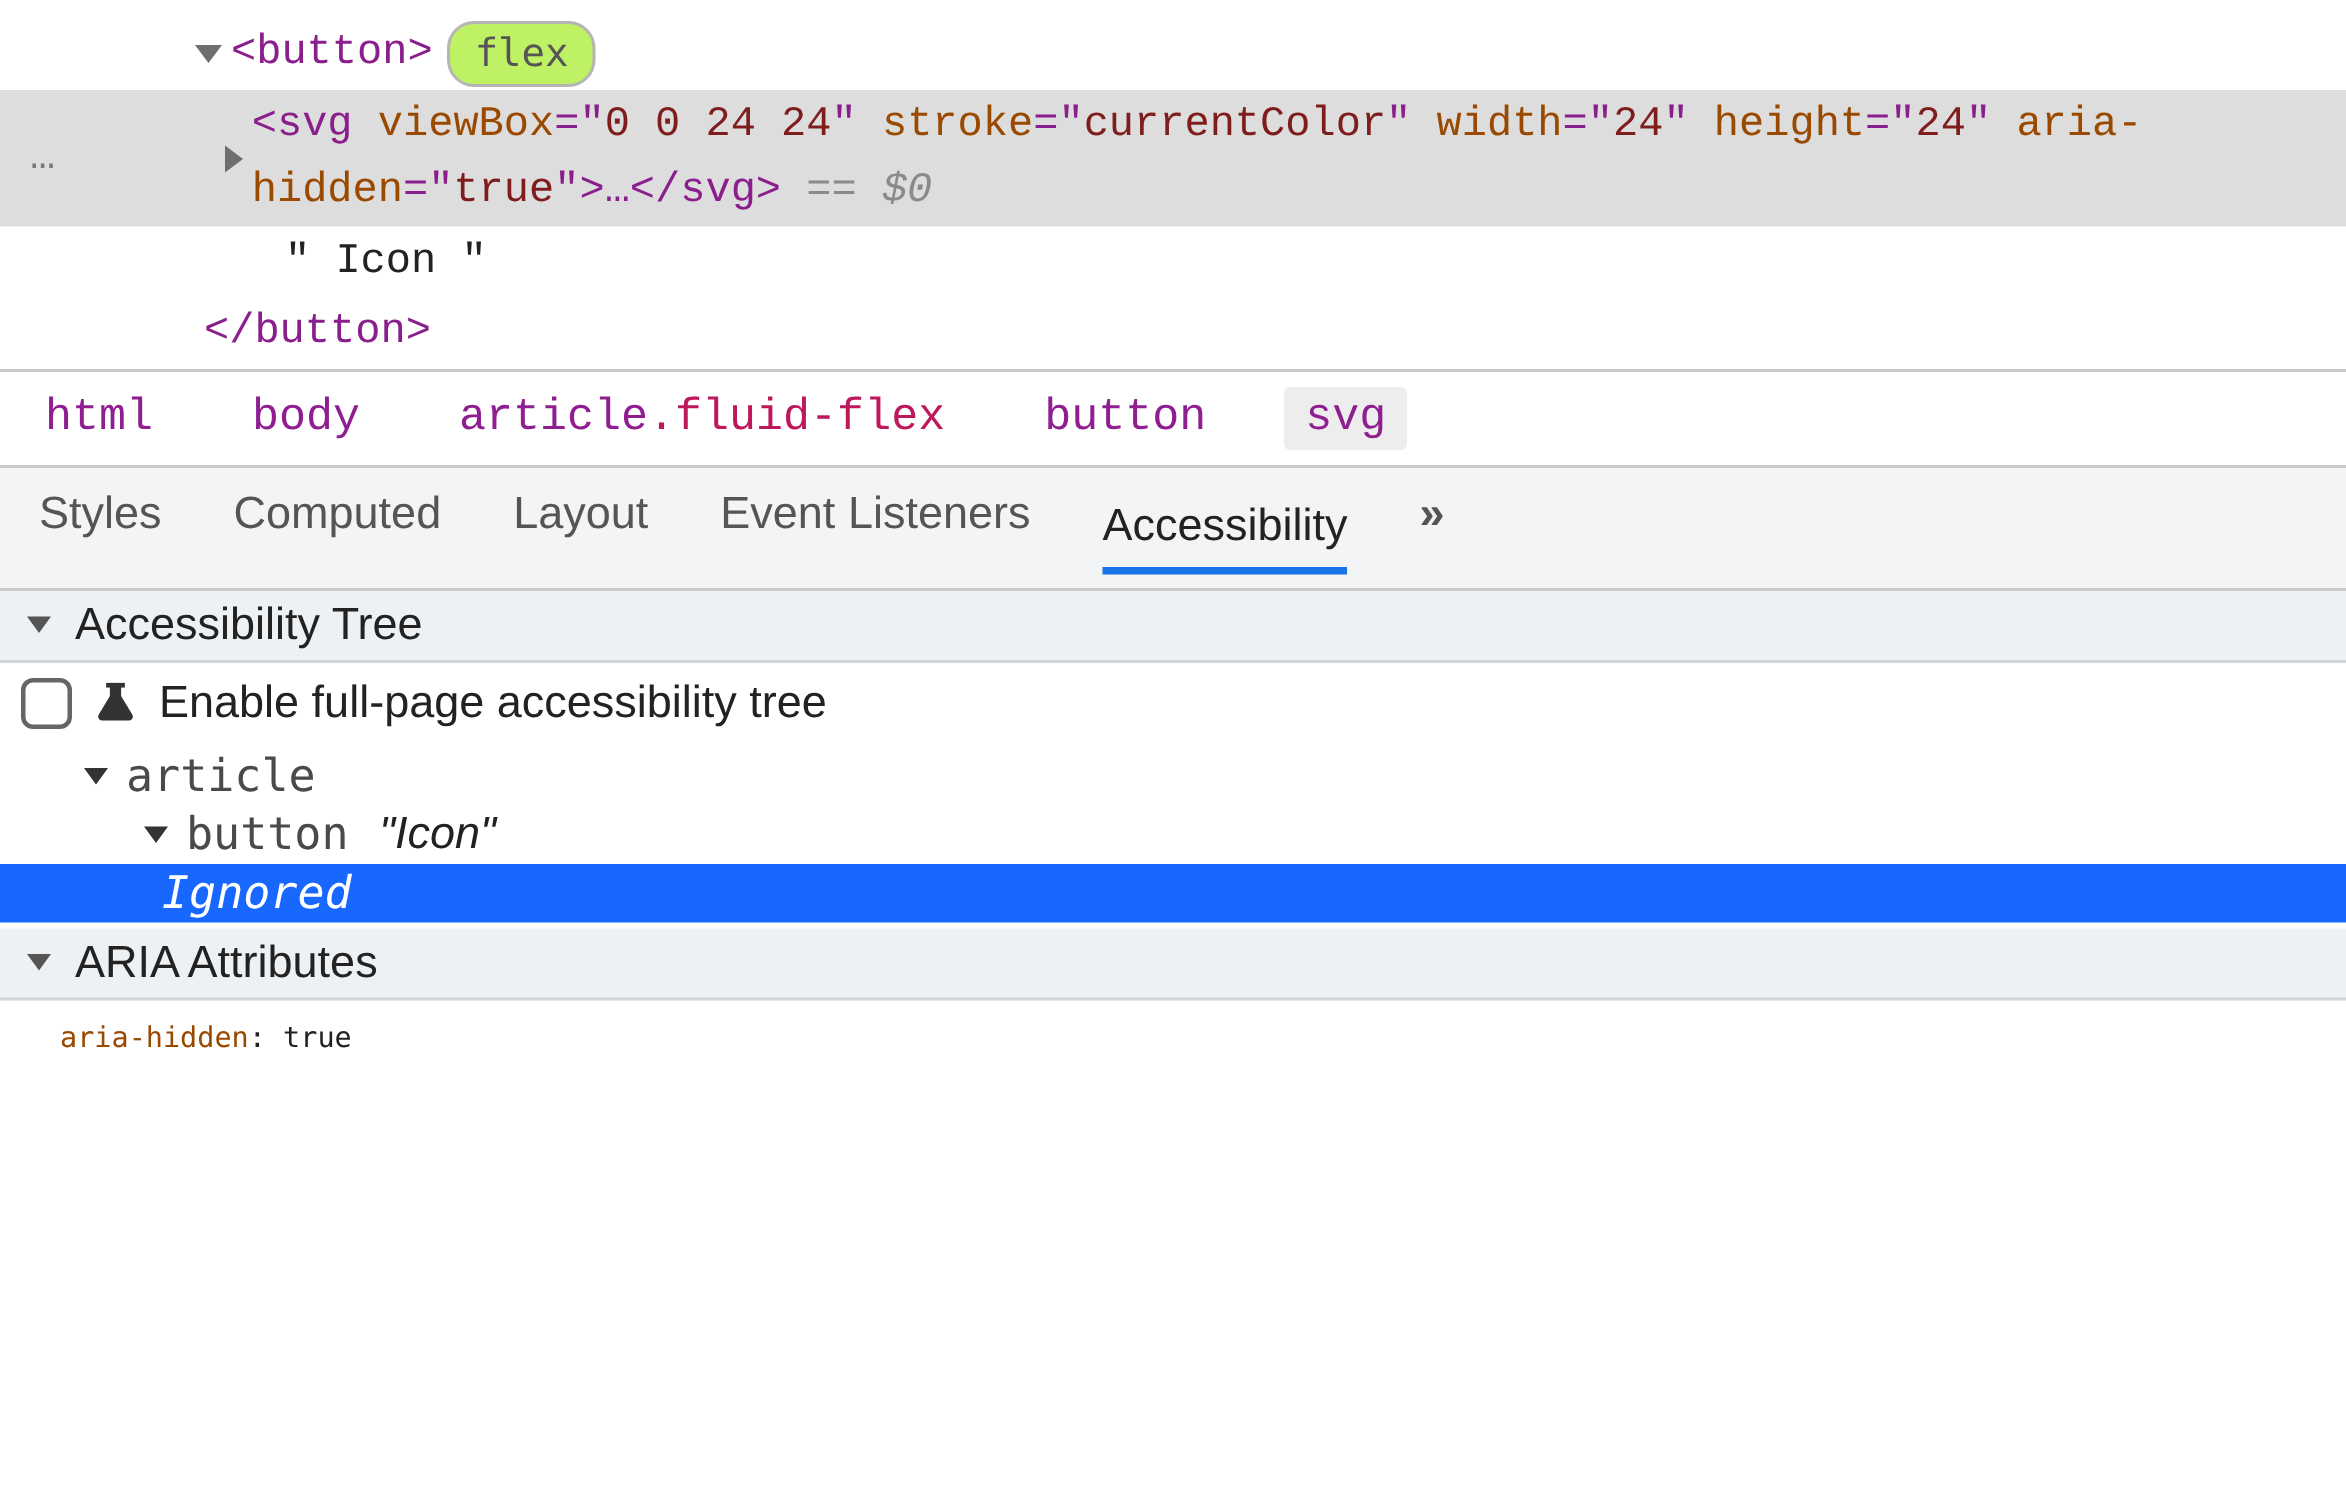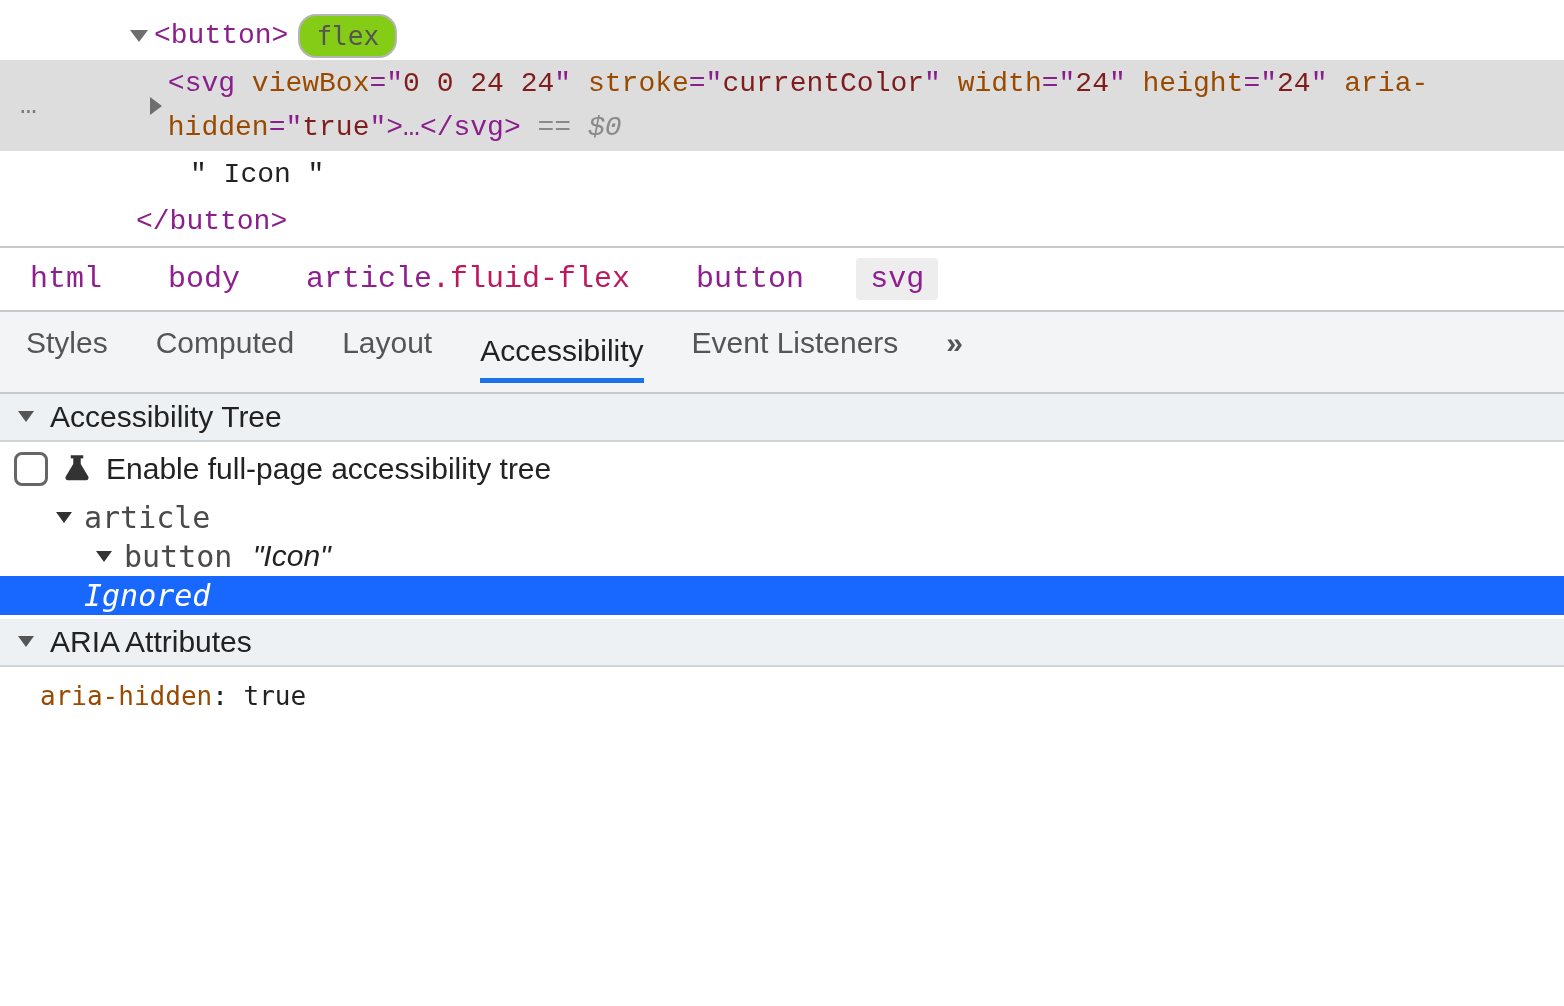--- a/index.html
+++ b/index.html
@@ -52,21 +52,21 @@
   }
   .badge {
     display:inline-block;
     border: 2px solid #b5b5b5;
     border-radius: 18px;
     padding: 0 16px;
     margin-left: 10px;
     font-family: Menlo, Consolas, monospace;
     font-size: 26px;
     color: #555;
-    background: #84cc16;
+    background: #bef264;
     vertical-align: middle;
   }
   .tag-color  { color: #8a1e8c; } 
   .attr-name  { color: #9a4a00; } 
   .attr-val   { color: #7f1d1d; } 
   .punct      { color: #8a1e8c; }
   .grey-ital  { color: #8a8a8a; font-style: italic; }
   .textnode   { color: #222; }
 
   
@@ -162,21 +162,21 @@
   .tree-row.selected-blue {
     background: #1867ff;
     color: #fff;
   }
   .tree-mono { font-family: Menlo, Consolas, monospace; }
   .tree-ital { font-style: italic; }
   .tree-grey { color: #4a4a4a; }
 
   .aria-attrs {
     padding: 14px 0 18px 40px;
-    font-size: 26px;
+    font-size: 19px;
     font-family: Menlo, Consolas, monospace;
   }
   .aria-key { color: #9a4a00; }
 </style>
 </head>
 <body>
 
 <div class="dom-panel">
 
   <div class="dom-row">
@@ -215,22 +215,22 @@
     <span class="crumb">body</span>
     <span class="crumb">article<span class="cls">.fluid-flex</span></span>
     <span class="crumb">button</span>
     <span class="crumb active">svg</span>
   </div>
 
 <div class="tabstrip" id="tabstrip-slot">
     <div class="tab">Styles</div>
     <div class="tab">Computed</div>
     <div class="tab">Layout</div>
+    <div class="tab">Event Listeners</div>
     <div class="tab active">Accessibility</div>
-    <div class="tab">Event Listeners</div>
     <div class="tab more">»</div>
   </div>
 
 <div class="section-header">
   <span class="tri"></span>
   <span>Accessibility Tree</span>
 </div>
 
 <div class="checkbox-row">
   <span class="checkbox-box"></span>
@@ -245,21 +245,21 @@
   <div class="tree-row" style="padding-left:56px">
     <span class="chev"></span>
     <span class="tree-mono tree-grey">article</span>
   </div>
   <div class="tree-row" style="padding-left:96px">
     <span class="chev"></span>
     <span class="tree-mono tree-grey">button</span>
     <span>&nbsp;</span>
     <span class="tree-ital">"Icon"</span>
   </div>
-  <div class="tree-row selected-blue" style="padding-left:84px">
+  <div class="tree-row selected-blue" style="padding-left:108px">
     <span class="tree-mono tree-ital">Ignored</span>
   </div>
 </div>
 
 <div class="section-header">
   <span class="tri"></span>
   <span>ARIA Attributes</span>
 </div>
 
 <div class="aria-attrs">

